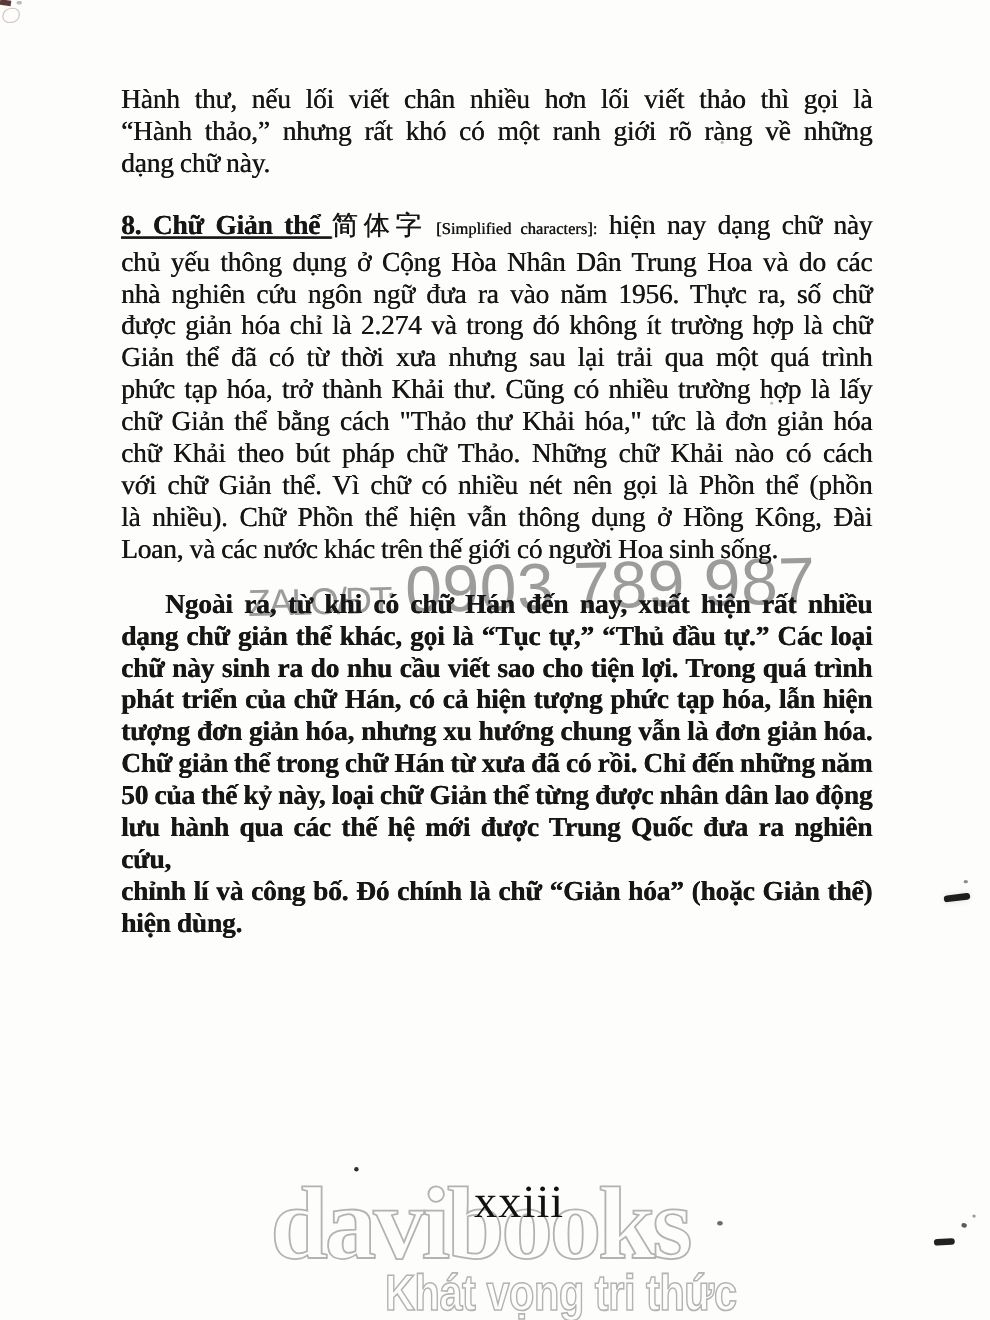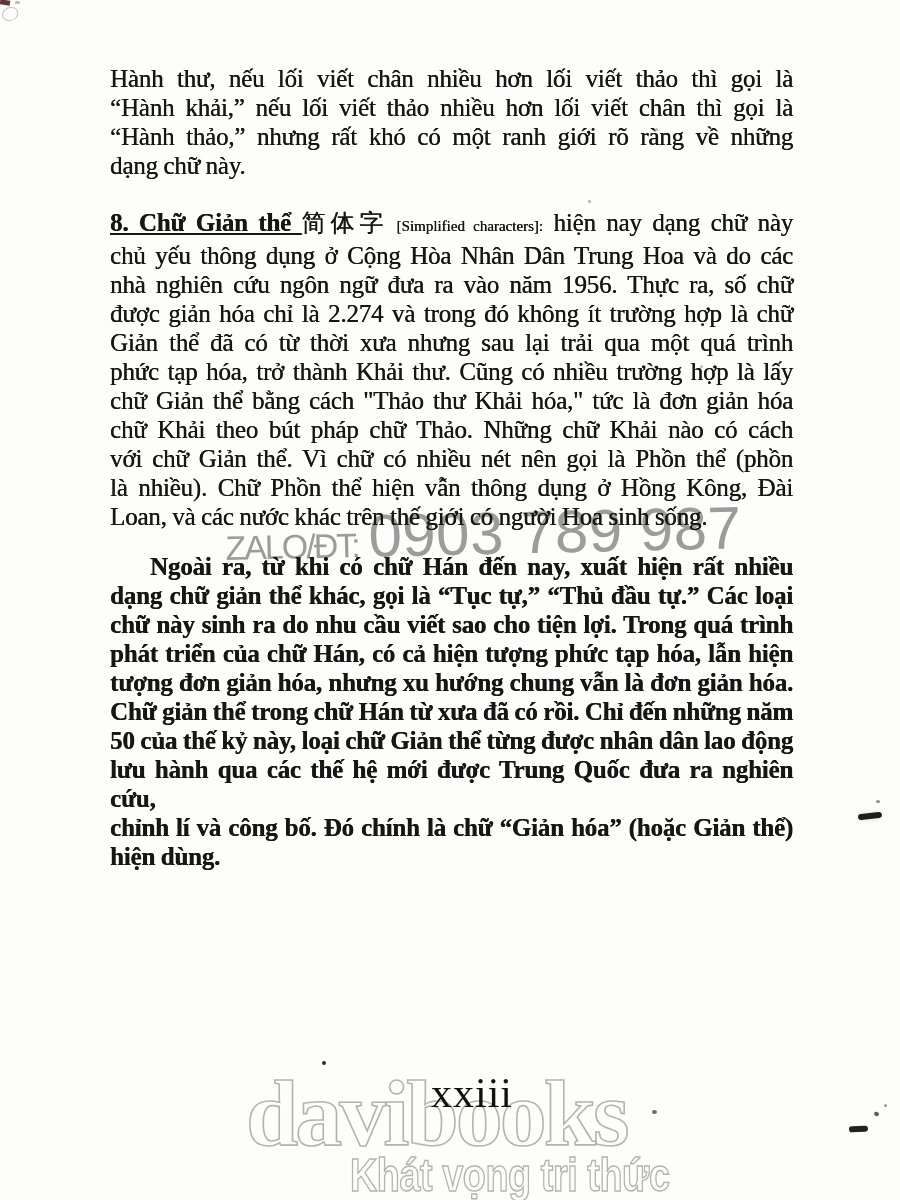--- a/index.html
+++ b/index.html
@@ -14,21 +14,21 @@
     width:900px;height:1200px;
     margin:0 auto;
     background:var(--paper);
     overflow:hidden;
     font-family:"Liberation Serif","DejaVu Serif",serif;
     color:var(--ink);
   }
   
   .text-block{
     position:absolute;
-    left:110px;top:64px;width:683px;
+    left:110px;top:76px;width:683px;
     z-index:3;
     font-size:25px;
     line-height:29px;
     letter-spacing:-0.2px;
     word-spacing:-0.5px;
     text-shadow:0.35px 0 0 currentColor;
   }
   .para{margin:0 0 28px 0;}
   .para:nth-child(2){margin-bottom:21px;}
   .para:last-child{margin-bottom:0;font-weight:bold;}
@@ -116,21 +116,20 @@
   <div class="mark corner3"></div>
 
   <div class="wm-zalo">
     <span class="zl">ZALO/ĐT:</span>
     <span class="zn">0903 789 987</span>
   </div>
 
   <main class="text-block" id="text-block">
       <div class="para">
         <div class="line"><span>Hành thư, nếu lối viết chân nhiều hơn lối viết thảo thì gọi là</span></div>
-        <div class="line"><span>“Hành khải,” nếu lối viết thảo nhiều hơn lối viết chân thì gọi là</span></div>
         <div class="line"><span>“Hành thảo,” nhưng rất khó có một ranh giới rõ ràng về những</span></div>
         <div class="line last"><span>dạng chữ này.</span></div>
       </div>
       <div class="para">
         <div class="line"><span class="b">8. Chữ Giản thể </span><span class="cjk">简体字</span><span class="sm"> [Simplified characters]:</span><span> hiện nay dạng chữ này</span></div>
         <div class="line"><span>chủ yếu thông dụng ở Cộng Hòa Nhân Dân Trung Hoa và do các</span></div>
         <div class="line"><span>nhà nghiên cứu ngôn ngữ đưa ra vào năm 1956. Thực ra, số chữ</span></div>
         <div class="line"><span>được giản hóa chỉ là 2.274 và trong đó không ít trường hợp là chữ</span></div>
         <div class="line"><span>Giản thể đã có từ thời xưa nhưng sau lại trải qua một quá trình</span></div>
         <div class="line"><span>phức tạp hóa, trở thành Khải thư. Cũng có nhiều trường hợp là lấy</span></div>

